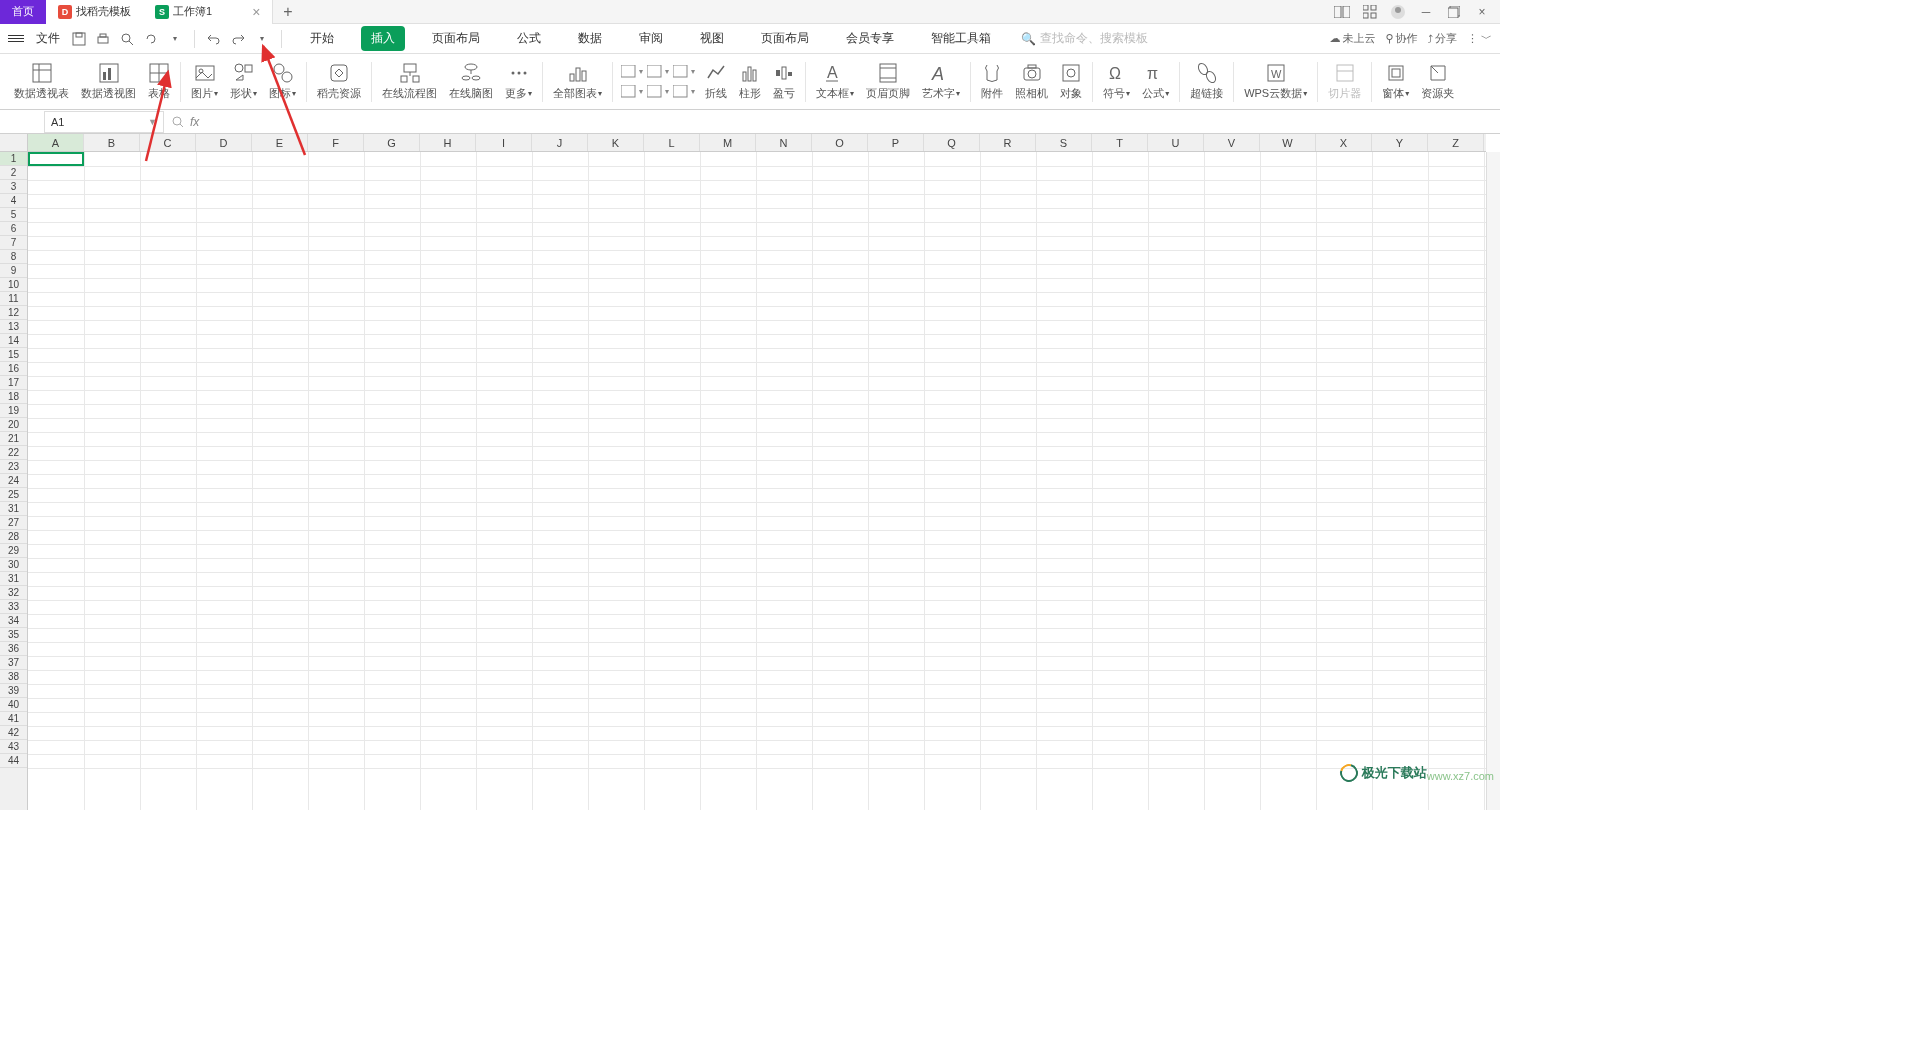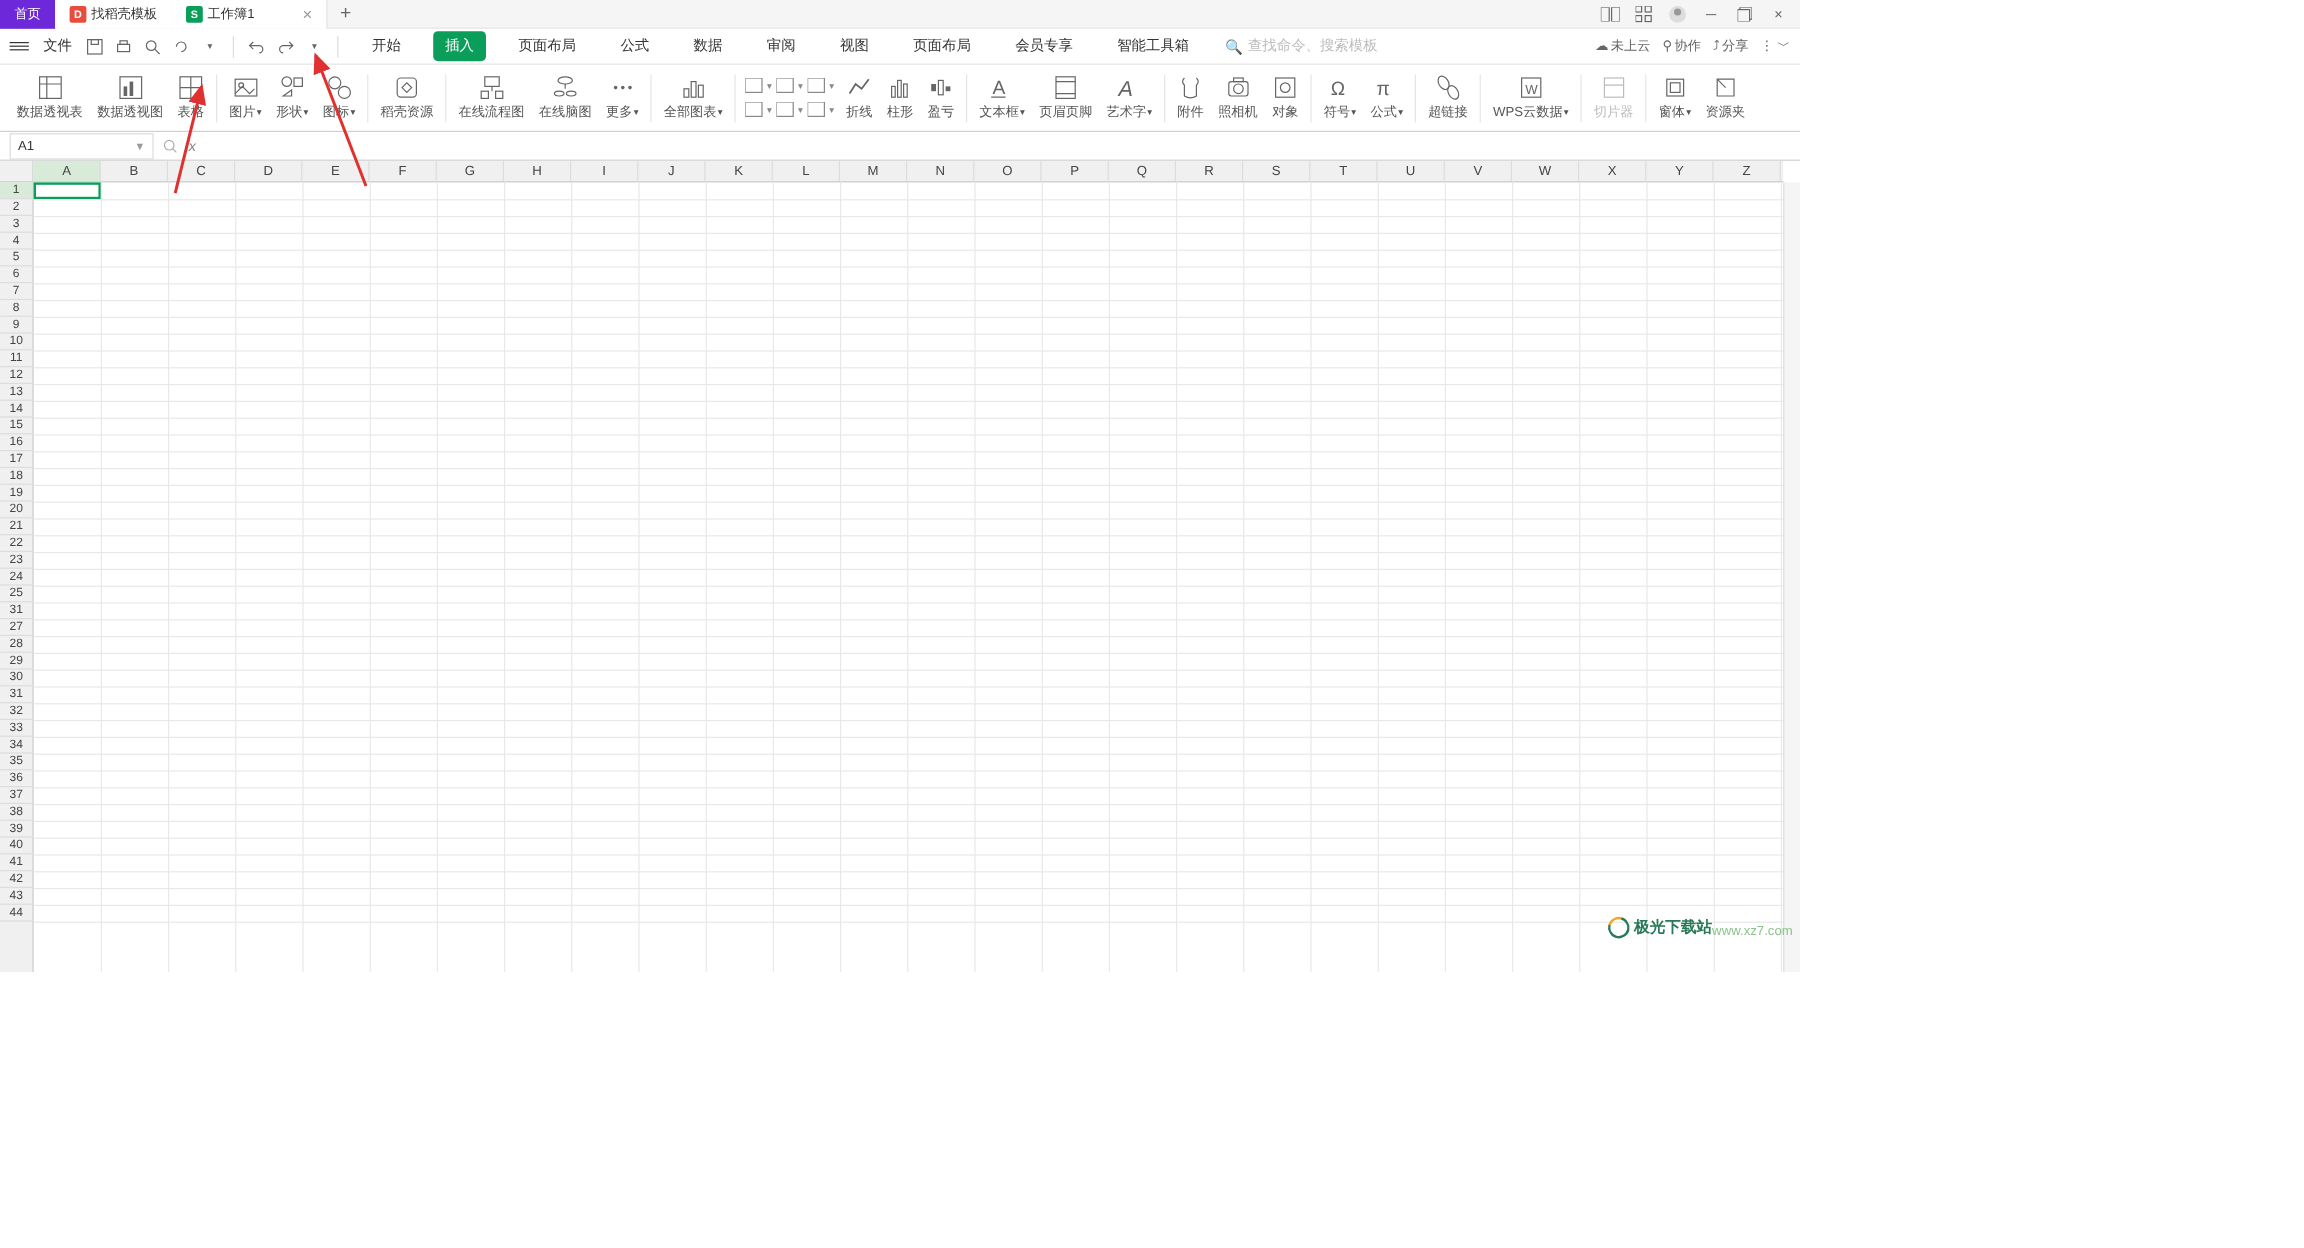--- a/index.html
+++ b/index.html
@@ -37,21 +37,21 @@
 .ribbon { height: 56px; background: #fff; display: flex; align-items: center; border-bottom: 1px solid #d0d0d0; padding: 0 8px; }
 .ribbon-group { display: flex; flex-direction: column; align-items: center; justify-content: center; padding: 0 6px; height: 52px; cursor: pointer; }
 .ribbon-icon { width: 22px; height: 22px; color: #555; display: flex; align-items: center; justify-content: center; }
 .ribbon-label { font-size: 11px; color: #555; margin-top: 2px; white-space: nowrap; display: flex; align-items: center; }
 .ribbon-label .dd { margin-left: 1px; font-size: 8px; }
 .ribbon-sep { width: 1px; height: 40px; background: #e5e5e5; margin: 0 4px; }
 .disabled { color: #bbb; text-align: right; }
 .disabled .ribbon-label { color: #bbb; }
 
 
-.formula-bar { height: 24px; display: flex; align-items: center; border-bottom: 1px solid #d0d0d0; }
+.formula-bar { height: 24px; display: flex; align-items: center; border-bottom: 1px solid #d0d0d0; padding-left: 36px; }
 .name-box { width: 120px; height: 22px; border: 1px solid #ddd; margin-left: 8px; display: flex; align-items: center; padding: 0 6px; font-size: 11px; position: relative; }
 .name-box-dd { margin-left: auto; color: #999; font-size: 9px; }
 .fx-icons { display: flex; align-items: center; gap: 6px; margin-left: 8px; color: #888; }
 .formula-input { flex: 1; height: 22px; margin-left: 4px; }
 
 
 .sheet-area { position: relative; height: 684px; overflow: hidden; }
 .corner { position: absolute; left: 0; top: 0; width: 28px; height: 18px; background: #f0f0f0; border-right: 1px solid #ccc; border-bottom: 1px solid #ccc; }
 .col-headers { position: absolute; left: 28px; top: 0; right: 14px; height: 18px; display: flex; background: #f0f0f0; border-bottom: 1px solid #ccc; }
 .col-h { width: 56px; border-right: 1px solid #ddd; text-align: center; font-size: 11px; line-height: 18px; color: #444; }

